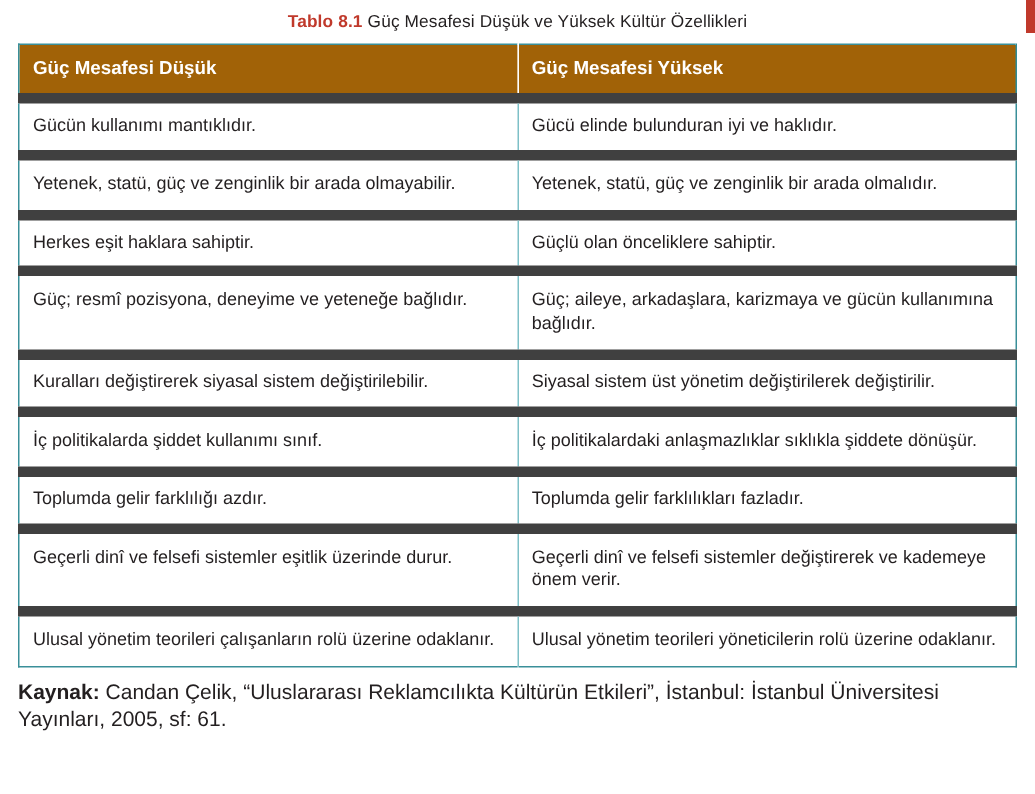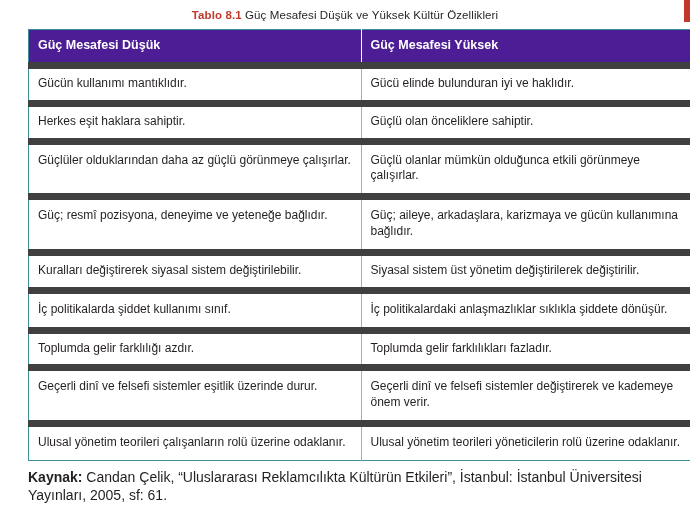--- a/index.html
+++ b/index.html
@@ -13,21 +13,21 @@
     font-family: "Liberation Sans", sans-serif;
     color: #231f20;
     position: relative;
     overflow: hidden;
   }
   .page {
     position: relative;
     width: 690px;
     height: 529px;
     box-sizing: border-box;
-    padding: 0 28px;
+    padding: 0 12px;
   }
   .caption {
     text-align: center;
     font-size: 11.5px;
     color: #231f20;
     padding-top: 9px;
     padding-bottom: 8px;
     letter-spacing: 0.1px;
   }
   .caption .caption-label {
@@ -42,21 +42,21 @@
     color: #231f20;
   }
   table.culture-table {
     width: 666px;
     margin: 0 auto;
     border-collapse: collapse;
     table-layout: fixed;
     border: 1px solid #3a8f99;
   }
   table.culture-table th {
-    background: #4c1d95;
+    background: #a16207;
     color: #ffffff;
     text-align: left;
     font-size: 12.5px;
     font-weight: bold;
     padding: 8px 9px 9px 9px;
     border-right: 1px solid #ffffff;
     line-height: 1.2;
   }
   table.culture-table th:last-child {
     border-right: 1px solid #2e8b96;
@@ -114,27 +114,27 @@
       <tr>
         <th>Güç Mesafesi Düşük</th>
         <th>Güç Mesafesi Yüksek</th>
       </tr>
     </thead>
     <tbody>
       <tr>
         <td>Gücün kullanımı mantıklıdır.</td>
         <td>Gücü elinde bulunduran iyi ve haklıdır.</td>
       </tr>
+      <tr class="tall">
+        <td>Yetenek, statü, güç ve zenginlik bir arada olmayabilir.</td>
+        <td>Yetenek, statü, güç ve zenginlik bir arada olmalıdır.</td>
+      </tr>
       <tr>
         <td>Herkes eşit haklara sahiptir.</td>
         <td>Güçlü olan önceliklere sahiptir.</td>
-      </tr>
-      <tr class="tall">
-        <td>Güçlüler olduklarından daha az güçlü görünmeye çalışırlar.</td>
-        <td>Güçlü olanlar mümkün olduğunca etkili görünmeye çalışırlar.</td>
       </tr>
       <tr class="tall">
         <td>Güç; resmî pozisyona, deneyime ve yeteneğe bağlıdır.</td>
         <td>Güç; aileye, arkadaşlara, karizmaya ve gücün kullanımına bağlıdır.</td>
       </tr>
       <tr>
         <td>Kuralları değiştirerek siyasal sistem değiştirilebilir.</td>
         <td>Siyasal sistem üst yönetim değiştirilerek değiştirilir.</td>
       </tr>
       <tr class="tall">

